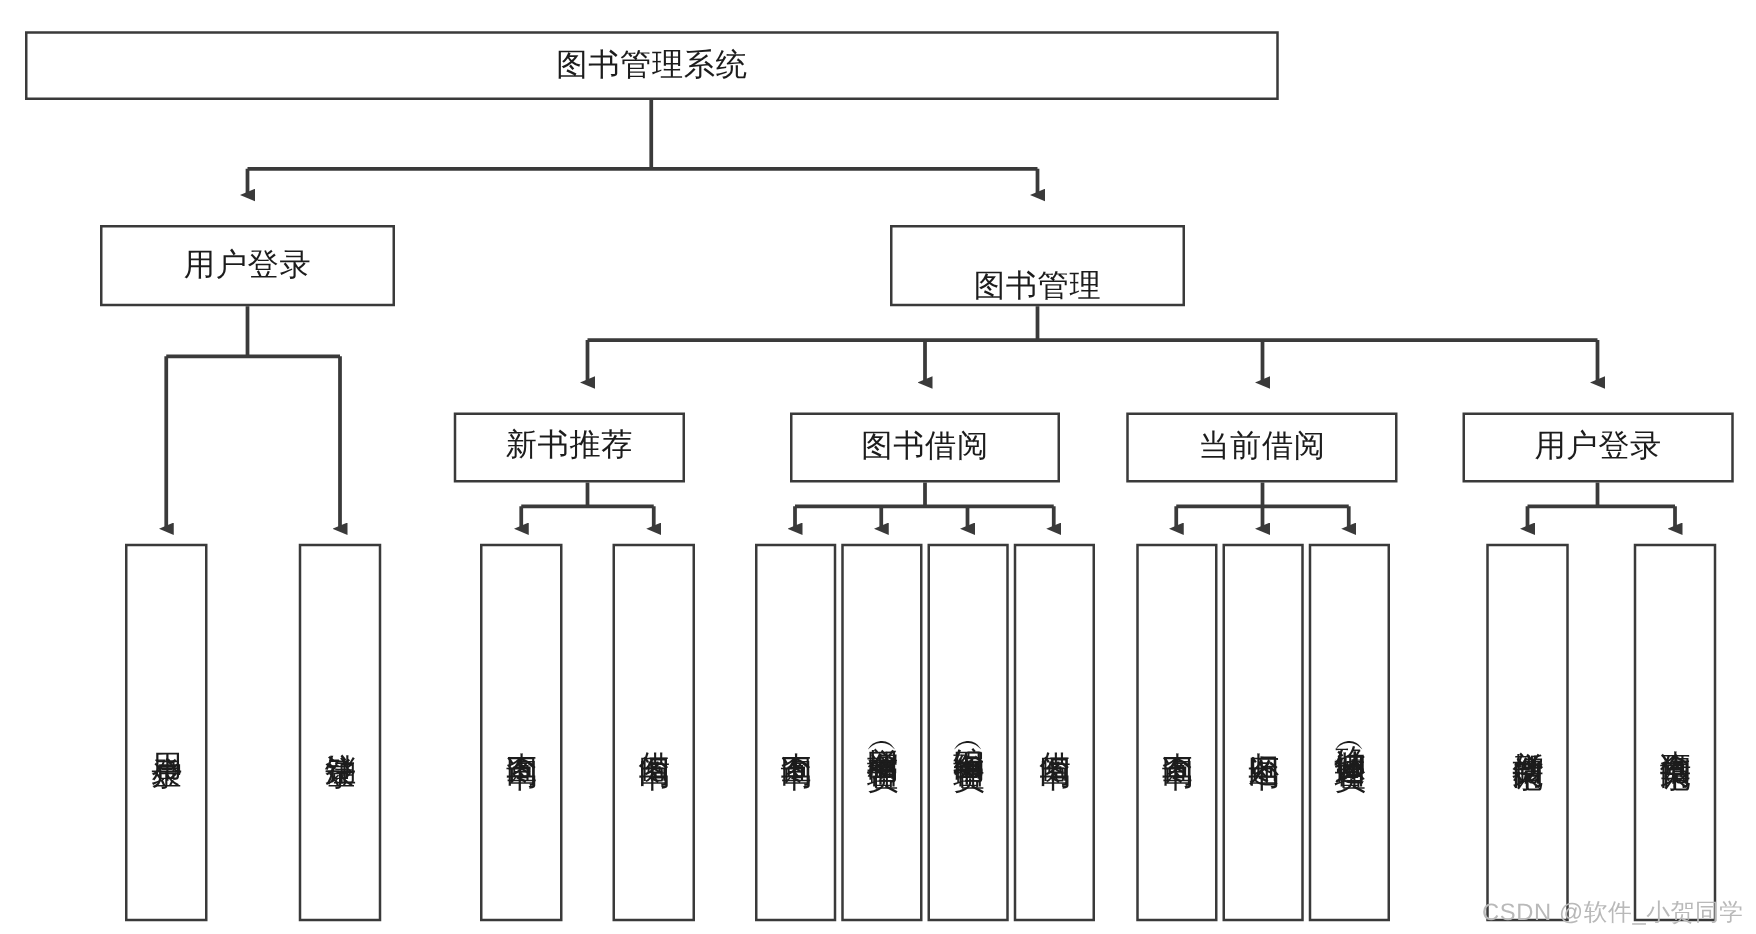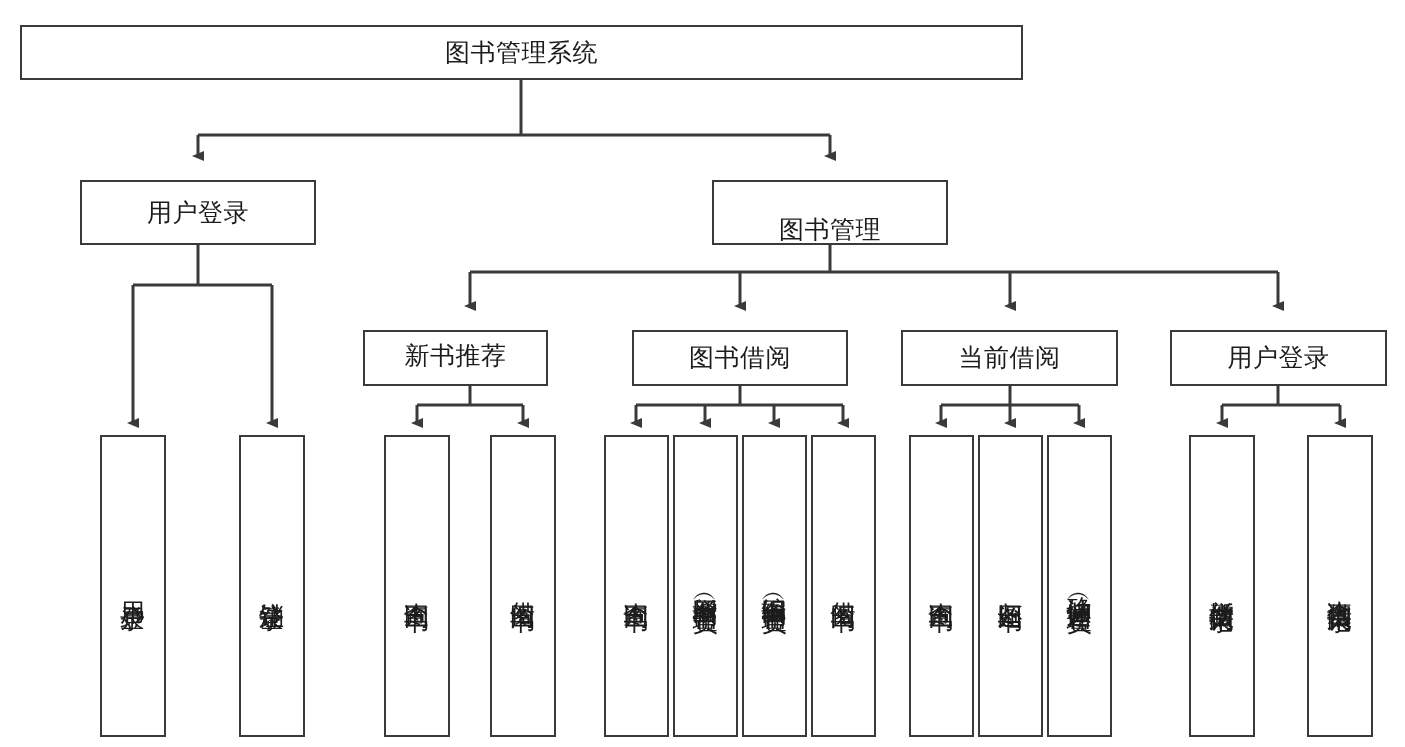--- a/index.html
+++ b/index.html
@@ -194,14 +194,15 @@
     <span class="vtext">确认归还（管理员）</span>
   </div>
 
   <div class="leaf" style="left:1189px; top:435px; width:66px; height:302px;">
     <span class="vtext">新增借阅记录</span>
   </div>
   <div class="leaf" style="left:1307px; top:435px; width:66px; height:302px;">
     <span class="vtext">查询借阅记录</span>
   </div>
 
+  <div class="watermark">CSDN @软件_小贺同学</div>
 
 </div>
 
 </body></html>

